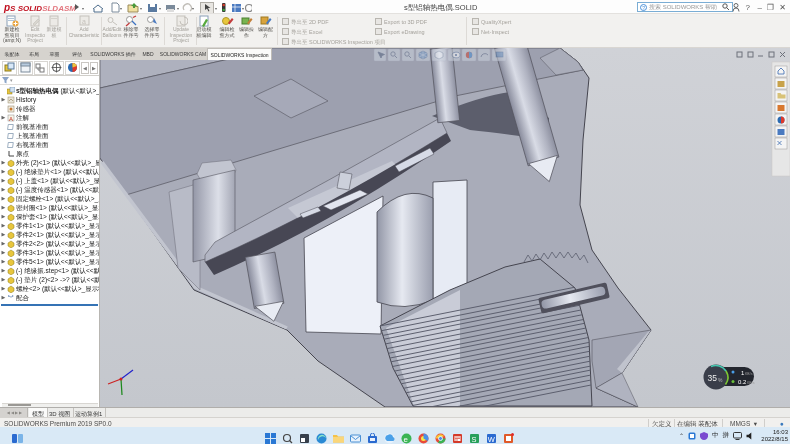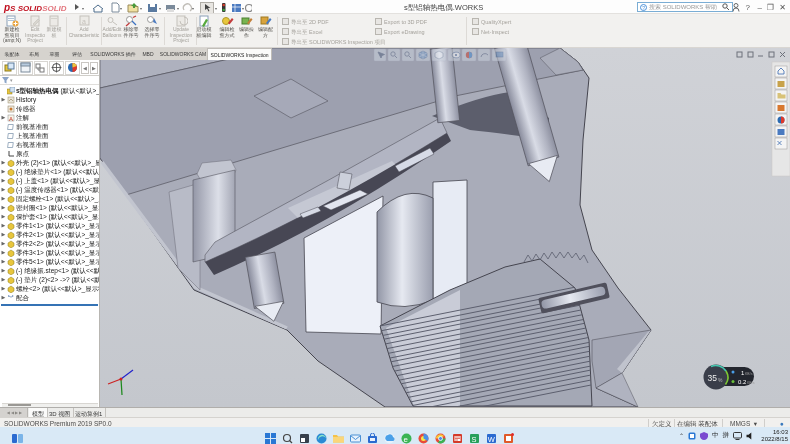--- a/index.html
+++ b/index.html
@@ -258,21 +258,21 @@
       <circle cx="733" cy="372" r="1.5" fill="#4a9fe8"></circle>
       <circle cx="733" cy="381.5" r="1.5" fill="#6abf3a"></circle>
       <text x="741" y="374.5" font-size="6" fill="#fff">1</text>
       <text x="745" y="374.5" font-size="3.5" fill="#999">KB/s</text>
       <text x="738" y="384" font-size="6" fill="#fff">0.2</text>
       <text x="747" y="384" font-size="3.5" fill="#999">KB/s</text>
     </g>
   </svg>
 
   <div id="titlebar">
-    <div id="logo"><span class="ds">p</span>S SOLID<span class="wks">SOLID</span></div>
+    <div id="logo"><span class="ds">p</span>S SOLID<span class="wks">SLDASM</span></div>
     <svg class="abs" style="left:72px;top:1px" width="180" height="12">
       <path d="M3,3 l4,3 l-4,3 z" fill="#555"></path>
       <g stroke="#4a6a8a" fill="none" stroke-width="1">
         <path d="M22,8 v3 h8 v-3 M21,8 l5,-4 l5,4"></path>
       </g>
       <path d="M40,2 h5 l2,2 v7 h-7 z" fill="#fff" stroke="#7a8a9a"></path>
       <path d="M56,4 h4 l1,1.5 h5 v5.5 h-10 z" fill="#f0e0a0" stroke="#9a8a5a"></path>
       <path d="M62,2 l3,3 h-2 v2 h-2 v-2 h-2 z" fill="#4a9a3a"></path>
       <rect x="76" y="3" width="9" height="8" fill="#5a7aa0"></rect>
         <rect x="78" y="3" width="5" height="3" fill="#fff"></rect>
@@ -294,21 +294,21 @@
           <text x="48" y="9">▾</text>
           <text x="68" y="9">▾</text>
           <text x="87" y="9">▾</text>
           <text x="105" y="9">▾</text>
           <text x="120" y="9">▾</text>
           <text x="143" y="9">▾</text>
           <text x="170" y="9">▾</text>
           <text x="182" y="9">▾</text>
         </g>
     </svg>
-    <div id="title-text">s型铝轴热电偶.WORKS</div>
+    <div id="title-text">s型铝轴热电偶.SOLID</div>
     <div id="searchbox">
         <svg width="7" height="7">
           <circle cx="3.5" cy="3.5" r="3" fill="none" stroke="#4a90d9"></circle>
           <text x="2.2" y="5.5" font-size="5" fill="#4a90d9">?</text>
         </svg>
         <span>搜索 SOLIDWORKS 帮助</span>
         <svg style="margin-left:auto" width="8" height="8">
           <circle cx="3" cy="3" r="2.2" fill="none" stroke="#555" stroke-width="1"></circle>
           <line x1="4.6" y1="4.6" x2="7" y2="7" stroke="#555" stroke-width="1"></line>
         </svg>

